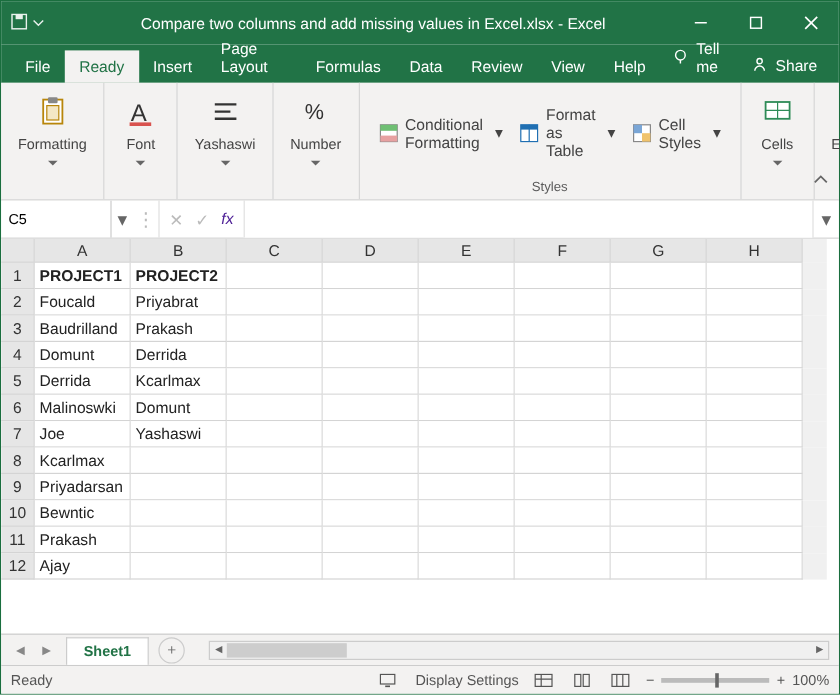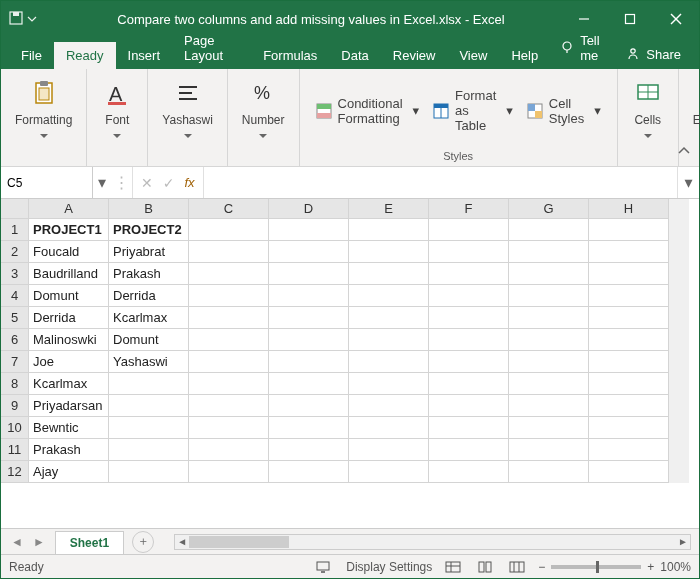--- a/index.html
+++ b/index.html
@@ -37,21 +37,21 @@
 .srow .sdrop { margin-left: 2px; }
 .collapse { position: absolute; right: 8px; bottom: 4px; }
 
 
 .fbar { height: 32px; background: #fff; border-bottom: 1px solid #ccc; display: flex; align-items: stretch; }
 .namebox { width: 92px; border-right: 1px solid #ccc; display: flex; align-items: center; padding: 0 6px; font-size: 12px; }
 .namebox input { border: none; width: 100%; font-size: 12px; outline: none; }
 .nbdrop { width: 18px; display: flex; align-items: center; justify-content: center; color: #666; }
 .fsep { width: 22px; border-right: 1px solid #e0e0e0; display: flex; align-items: center; justify-content: center; color: #bbb; }
 .fbtns { display: flex; align-items: center; gap: 10px; padding: 0 8px; color: #bbb; }
-.fbtns .fx { color: #a16207; font-style: italic; font-size: 13px; }
+.fbtns .fx { color: #4c1d95; font-style: italic; font-size: 13px; }
 .finput { flex: 1; border: none; outline: none; padding: 0 6px; font-size: 12px; border-left: 1px solid #e0e0e0; }
 .fbar .expand { width: 22px; display: flex; align-items: center; justify-content: center; color: #666; border-left: 1px solid #e0e0e0; }
 
 
 .grid-wrap { flex: 1; overflow: hidden; display: flex; flex-direction: column; background: #fff; }
 .grid { display: grid; grid-template-columns: 28px repeat(8, 80px) 20px; }
 .colhdr, .rowhdr, .cell, .corner { border-right: 1px solid #d4d4d4; border-bottom: 1px solid #d4d4d4; font-size: 13px; display: flex; align-items: center; padding: 0 4px; height: 22px; }
 .cellrow { height: 22px; }
 .colhdr { background: #e6e6e6; justify-content: center; color: #333; height: 20px; }
 .rowhdr { background: #e6e6e6; justify-content: center; color: #333; }

